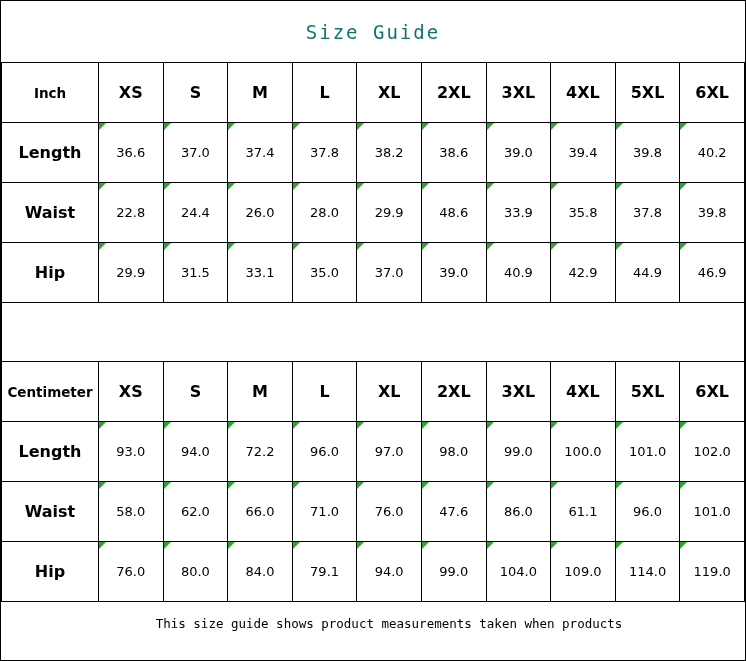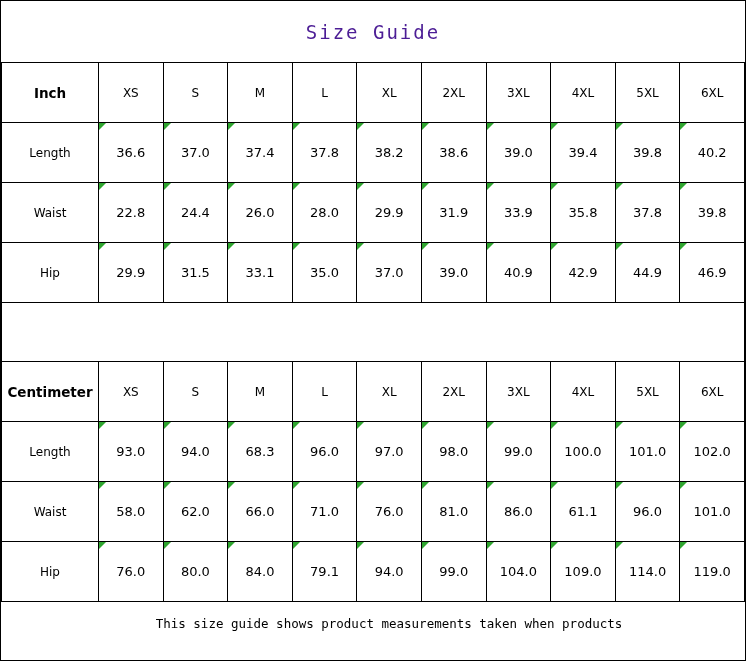--- a/index.html
+++ b/index.html
@@ -22,42 +22,42 @@
     border: 1px solid #000000;
     background: #ffffff;
   }
   .title {
     text-align: center;
     font-size: 19px;
     letter-spacing: 2px;
     padding-top: 20px;
     padding-bottom: 16px;
     font-family: "DejaVu Sans Mono", monospace;
-    color: #4c1d95;
+    color: #0f766e;
   }
   table.size-table {
     width: 744px;
     border-collapse: collapse;
     table-layout: fixed;
     font-family: "DejaVu Sans", sans-serif;
   }
   table.size-table td, table.size-table th {
     border: 1px solid #000000;
     height: 59px;
     text-align: center;
     vertical-align: middle;
     font-size: 13px;
     font-weight: normal;
     position: relative;
     padding: 0;
   }
   table.size-table .rowhead,
   table.size-table .colhead {
-    font-weight: normal;
-    font-size: 12px;
+    font-weight: bold;
+    font-size: 16px;
   }
   table.size-table .unit-cell {
     font-weight: bold;
     font-size: 13.5px;
   }
   td.first-col, th.first-col {
     width: 96px;
   }
   
   td.mark::before {
@@ -130,21 +130,21 @@
           <td class="mark">39.8</td>
           <td class="mark">40.2</td>
         </tr>
         <tr>
           <td class="first-col rowhead">Waist</td>
           <td class="mark">22.8</td>
           <td class="mark">24.4</td>
           <td class="mark">26.0</td>
           <td class="mark">28.0</td>
           <td class="mark">29.9</td>
-          <td class="mark">31.9</td>
+          <td class="mark">48.6</td>
           <td class="mark">33.9</td>
           <td class="mark">35.8</td>
           <td class="mark">37.8</td>
           <td class="mark">39.8</td>
         </tr>
         <tr>
           <td class="first-col rowhead">Hip</td>
           <td class="mark">29.9</td>
           <td class="mark">31.5</td>
           <td class="mark">33.1</td>
@@ -173,37 +173,37 @@
           <th class="colhead">2XL</th>
           <th class="colhead">3XL</th>
           <th class="colhead">4XL</th>
           <th class="colhead">5XL</th>
           <th class="colhead">6XL</th>
         </tr>
         <tr>
           <td class="first-col rowhead">Length</td>
           <td class="mark">93.0</td>
           <td class="mark">94.0</td>
-          <td class="mark">68.3</td>
+          <td class="mark">72.2</td>
           <td class="mark">96.0</td>
           <td class="mark">97.0</td>
           <td class="mark">98.0</td>
           <td class="mark">99.0</td>
           <td class="mark">100.0</td>
           <td class="mark">101.0</td>
           <td class="mark">102.0</td>
         </tr>
         <tr>
           <td class="first-col rowhead">Waist</td>
           <td class="mark">58.0</td>
           <td class="mark">62.0</td>
           <td class="mark">66.0</td>
           <td class="mark">71.0</td>
           <td class="mark">76.0</td>
-          <td class="mark">81.0</td>
+          <td class="mark">47.6</td>
           <td class="mark">86.0</td>
           <td class="mark">61.1</td>
           <td class="mark">96.0</td>
           <td class="mark">101.0</td>
         </tr>
         <tr>
           <td class="first-col rowhead">Hip</td>
           <td class="mark">76.0</td>
           <td class="mark">80.0</td>
           <td class="mark">84.0</td>

